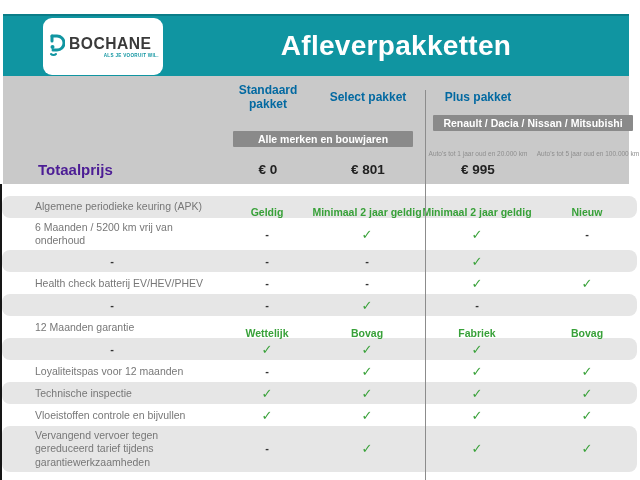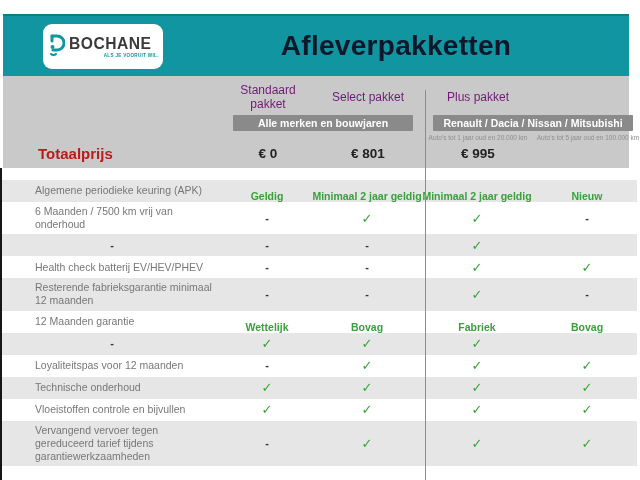--- a/index.html
+++ b/index.html
@@ -13,61 +13,61 @@
 
   .page{position:relative;width:640px;height:480px;}
 
   
   .header-bar{
     margin:14px 11px 0 3px;height:62px;background:var(--teal);
     border-top:2px solid var(--teal-dark);
     display:flex;align-items:center;
   }
   .logo-box{
-    margin-left:40px;width:120px;height:45px;background:#fff;border-radius:9px;
+    margin-left:40px;width:120px;height:57px;background:#fff;border-radius:9px;
     display:flex;align-items:center;justify-content:center;gap:4px;position:relative;
   }
   .logo-icon{display:block;}
   .logo-text-wrap{display:flex;flex-direction:column;align-items:flex-end;}
   .logo-brand{
     font-size:17px;font-weight:700;color:#3a3a3a;letter-spacing:.5px;
     transform:scaleX(.92);transform-origin:left;line-height:1;
   }
   .logo-tagline{font-size:4.6px;font-weight:700;color:var(--teal);letter-spacing:.3px;margin-top:1px;}
   .title-wrap{flex:1;text-align:center;}
-  .page-title{color:#0f172a;font-size:28px;font-weight:700;letter-spacing:.3px;}
+  .page-title{color:#ffffff;font-size:28px;font-weight:700;letter-spacing:.3px;}
 
   
   .grid{display:grid;grid-template-columns:220px 90px 110px 110px 110px;align-items:center;}
 
   
   .gray-band{margin:0 11px 0 3px;background:var(--band);padding:7px 0 6px 0;}
-  .pkg-names .pkg-name{font-size:12px;font-weight:400;color:#701a75;text-align:center;}
+  .pkg-names .pkg-name{font-size:12px;font-weight:700;color:#0369a1;text-align:center;}
   .badges{margin-top:4px;}
   .badge{
     background:var(--badge);color:#fff;font-size:10.5px;font-weight:700;
     text-align:center;padding:2px 0;margin:0 10px;border-radius:1px;
   }
   .badge-1{grid-column:2 / span 2;}
   .badge-2{grid-column:4 / span 2;}
   .notes{margin-top:2px;min-height:9px;}
   .note{font-size:6.5px;color:#8e8e8e;text-align:center;grid-column:auto;}
   .note-1{grid-column:4;}
   .note-2{grid-column:5;}
   .totals{margin-top:3px;}
-  .totals-label{font-size:15px;font-weight:700;color:#b91c1c;padding-left:35px;}
+  .totals-label{font-size:15px;font-weight:700;color:#4c1d95;padding-left:35px;}
   .price{font-size:13.5px;font-weight:700;color:#222;text-align:center;}
 
   
   .feature-table{
     border-left:2px solid #161616;border-bottom:2px solid #161616;
     background:#fff;padding:12px 0 17px 0;width:637px;
   }
   .feature-row{min-height:22px;}
-  .feature-row.odd{background:var(--row);}
+  .feature-row.odd{background:var(--row);border-radius:8px;}
   .feature-row.even{background:#fff;}
   .feature-label{
     font-size:10.5px;color:var(--label);padding:3px 8px 3px 33px;line-height:1.25;
   }
   .cell{text-align:center;line-height:1;}
   .cell.check{color:var(--green);font-size:13px;}
   .cell.dash{color:#333;font-size:11px;font-weight:700;}
   .cell.text-val{color:var(--green);font-size:10.5px;font-weight:700;margin-top:11px;}
 
   
@@ -98,22 +98,22 @@
 
   <div class="gray-band">
     <div class="grid pkg-names">
       <div></div>
       <div class="pkg-name">Standaard pakket</div>
       <div class="pkg-name">Select pakket</div>
       <div class="pkg-name">Plus pakket</div>
     </div>
     <div class="grid badges">
       <div></div>
+      <div class="badge badge-2">Renault / Dacia / Nissan / Mitsubishi</div>
       <div class="badge badge-1">Alle merken en bouwjaren</div>
-      <div class="badge badge-2">Renault / Dacia / Nissan / Mitsubishi</div>
     </div>
     <div class="grid notes">
       <div></div>
         <div></div>
         <div></div>
       <div class="note note-1">Auto's tot 1 jaar oud en 20.000 km</div>
       <div class="note note-2">Auto's tot 5 jaar oud en 100.000 km</div>
     </div>
     <div class="grid totals">
       <div class="totals-label">Totaalprijs</div>
@@ -127,21 +127,21 @@
     <div>
   <div class="grid feature-row odd">
     <div class="feature-label">Algemene periodieke keuring (APK)</div>
   <div class="cell text-val">Geldig</div>
           <div class="cell text-val">Minimaal 2 jaar geldig</div>
           <div class="cell text-val">Minimaal 2 jaar geldig</div>
           <div class="cell text-val">Nieuw</div>
         </div>
 
   <div class="grid feature-row even">
-    <div class="feature-label">6 Maanden / 7500 km vrij van onderhoud</div>
+    <div class="feature-label">6 Maanden / 5200 km vrij van onderhoud</div>
   <div class="cell dash">-</div>
           <div class="cell check">✓</div>
           <div class="cell check">✓</div>
           <div class="cell dash">-</div>
         </div>
 
   <div class="grid feature-row odd">
   <div class="cell dash">-</div>
           <div class="cell dash">-</div>
           <div class="cell dash">-</div>
@@ -150,21 +150,20 @@
 
   <div class="grid feature-row even">
     <div class="feature-label">Health check batterij EV/HEV/PHEV</div>
   <div class="cell dash">-</div>
           <div class="cell dash">-</div>
           <div class="cell check">✓</div>
           <div class="cell check">✓</div>
         </div>
 
   <div class="grid feature-row odd">
-    <div class="feature-label">Resterende fabrieksgarantie minimaal 12 maanden</div>
   <div class="cell dash">-</div>
           <div class="cell dash">-</div>
           <div class="cell check">✓</div>
           <div class="cell dash">-</div>
         </div>
 
   <div class="grid feature-row even">
     <div class="feature-label">12 Maanden  garantie</div>
   <div class="cell text-val">Wettelijk</div>
           <div class="cell text-val">Bovag</div>
@@ -181,21 +180,21 @@
 
   <div class="grid feature-row even">
     <div class="feature-label">Loyaliteitspas voor 12 maanden</div>
   <div class="cell dash">-</div>
           <div class="cell check">✓</div>
           <div class="cell check">✓</div>
           <div class="cell check">✓</div>
         </div>
 
   <div class="grid feature-row odd">
-    <div class="feature-label">Technische onderhoud</div>
+    <div class="feature-label">Technische inspectie</div>
   <div class="cell check">✓</div>
           <div class="cell check">✓</div>
           <div class="cell check">✓</div>
           <div class="cell check">✓</div>
         </div>
 
   <div class="grid feature-row even">
     <div class="feature-label">Vloeistoffen controle en bijvullen</div>
   <div class="cell check">✓</div>
           <div class="cell check">✓</div>

